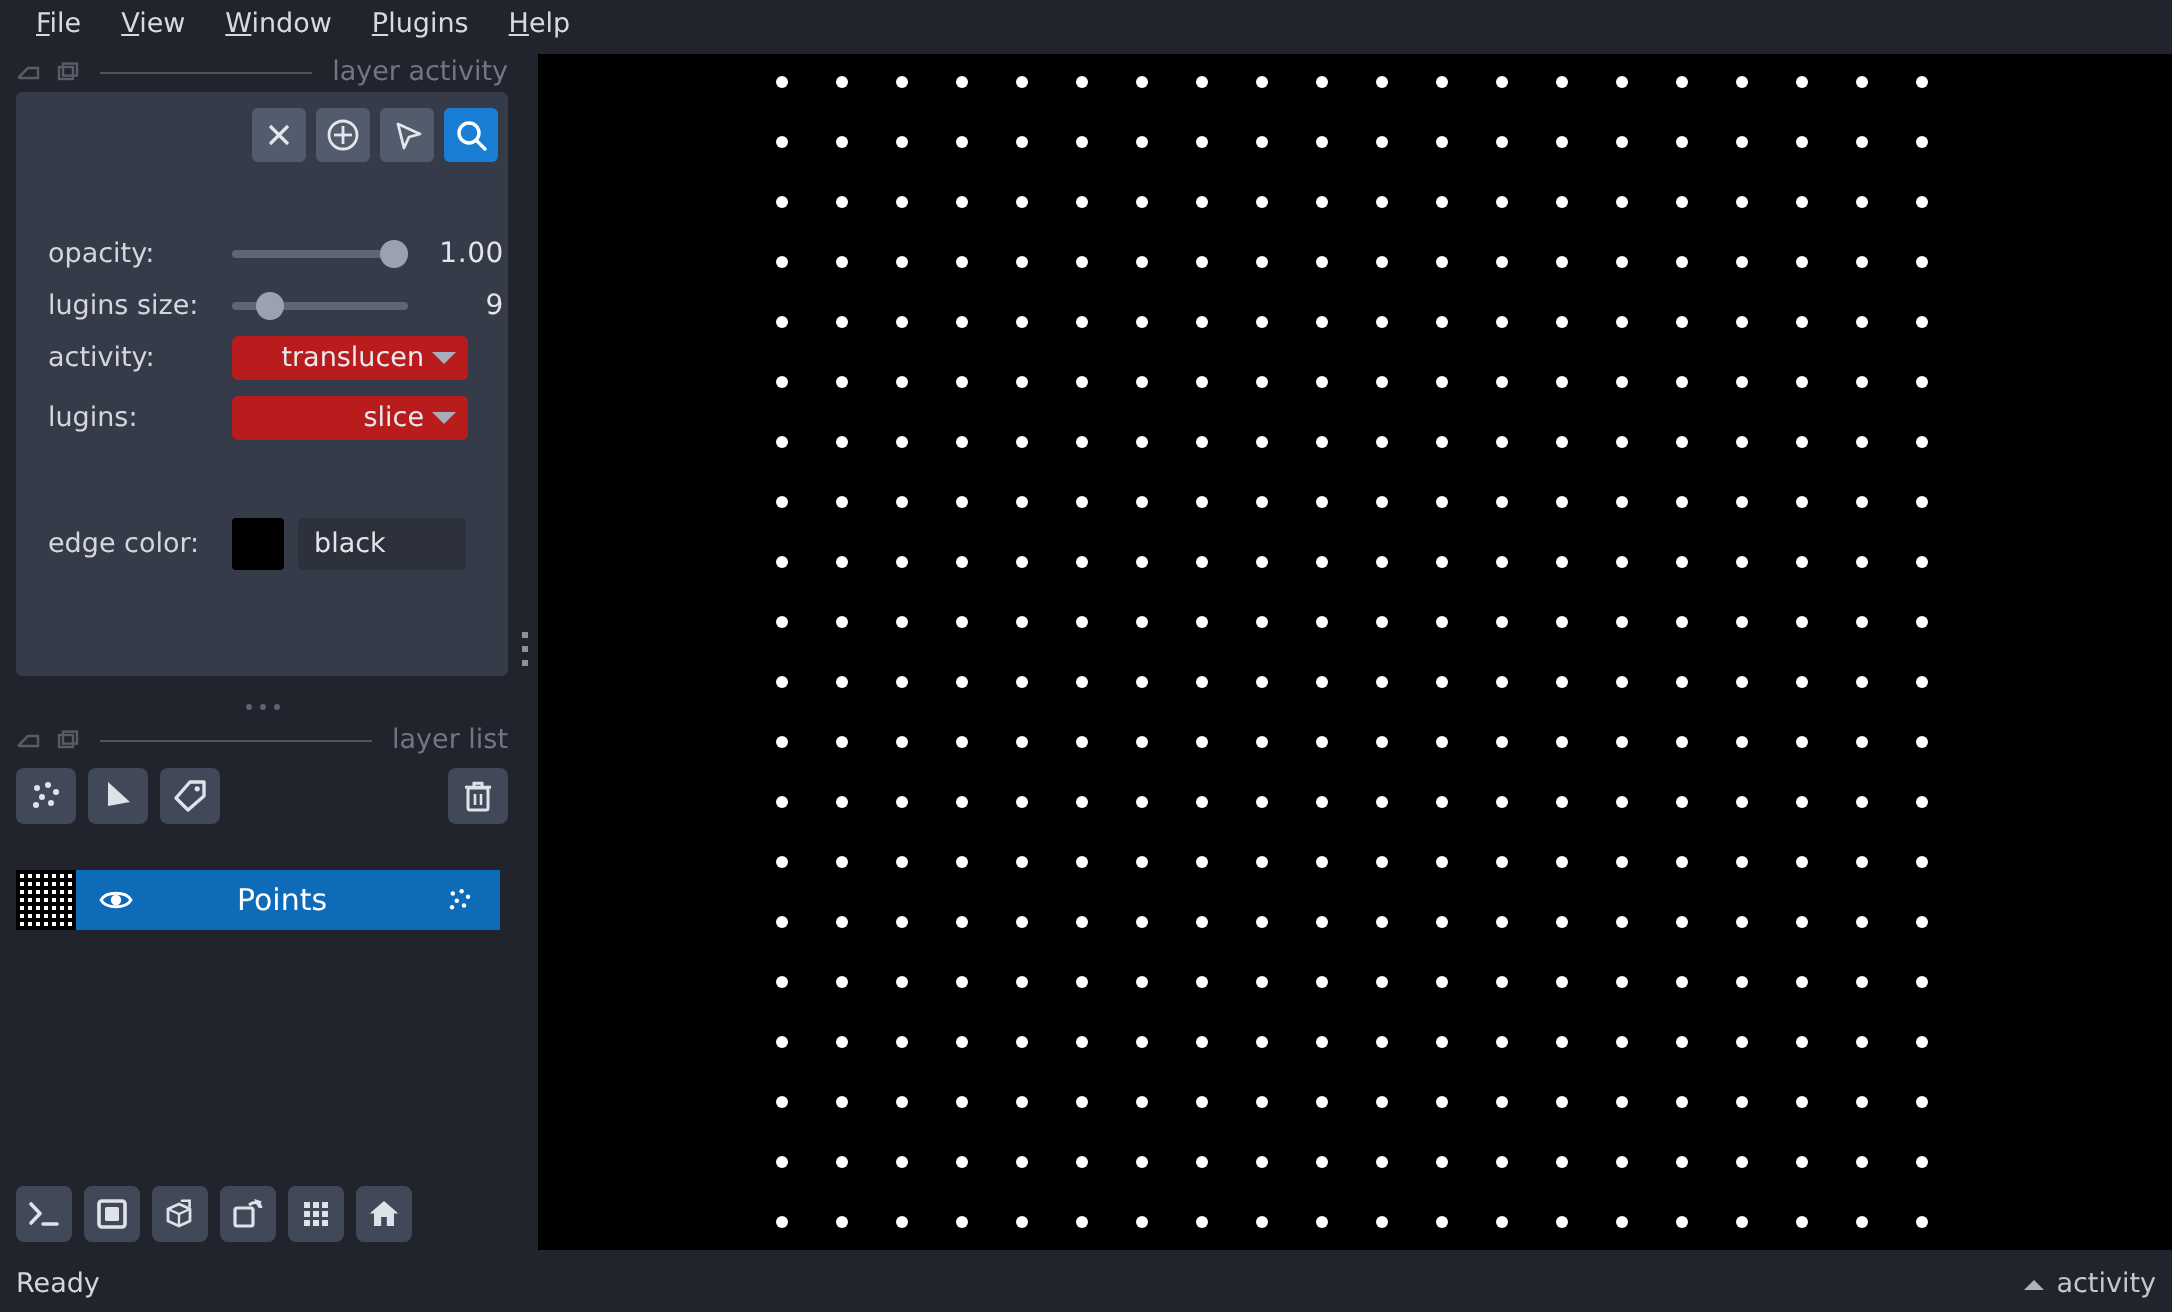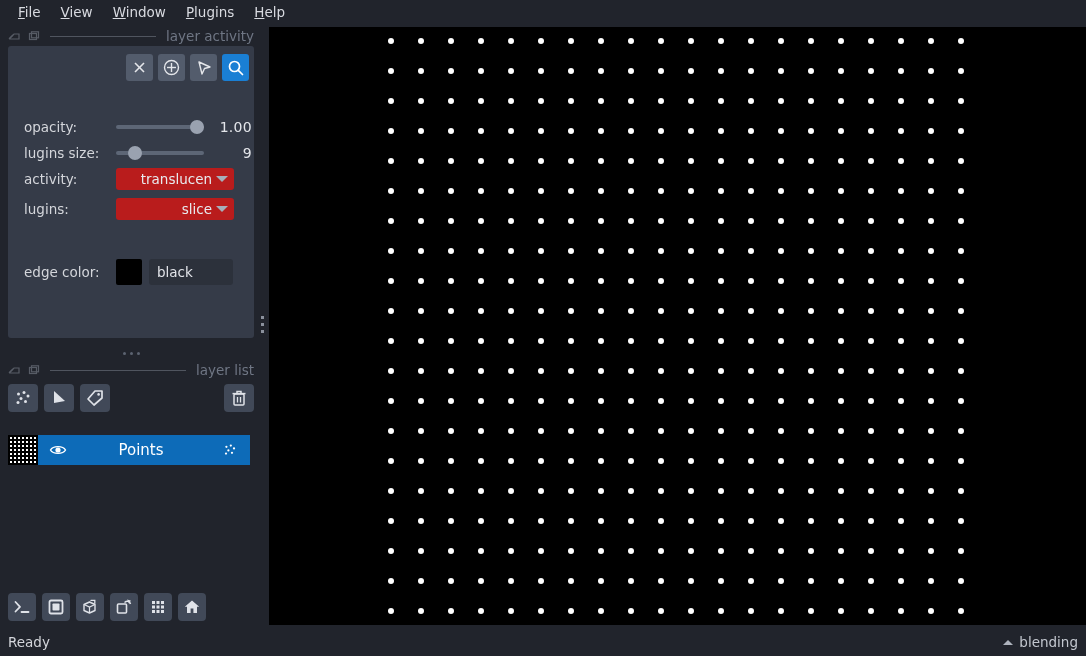--- a/index.html
+++ b/index.html
@@ -840,15 +840,15 @@
     <span class="point" style="left: 599px; top: 581px; width: 6px; height: 6px; background: rgb(255, 255, 255);"></span>
     <span class="point" style="left: 629px; top: 581px; width: 6px; height: 6px; background: rgb(255, 255, 255);"></span>
     <span class="point" style="left: 659px; top: 581px; width: 6px; height: 6px; background: rgb(255, 255, 255);"></span>
     <span class="point" style="left: 689px; top: 581px; width: 6px; height: 6px; background: rgb(255, 255, 255);"></span>
   </div>
 
 <div id="statusbar">
   <span id="status-text">Ready</span>
   <span id="activity">
     <span class="chev"></span>
-    <span>blending</span>
+    <span>activity</span>
   </span>
 </div>
 
 </body></html>

